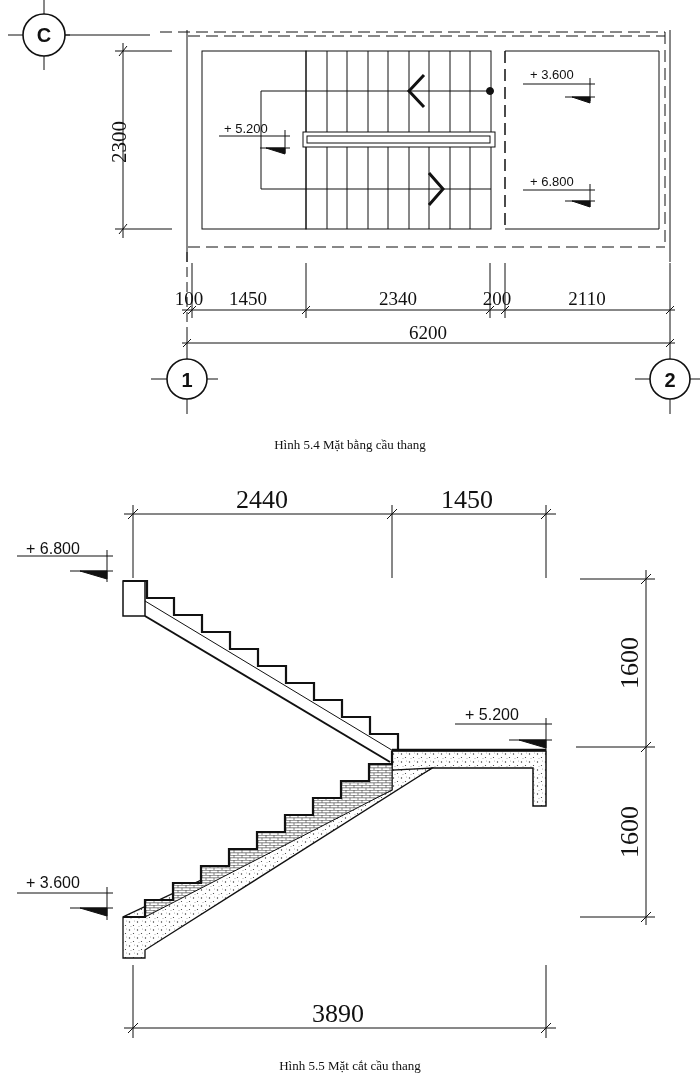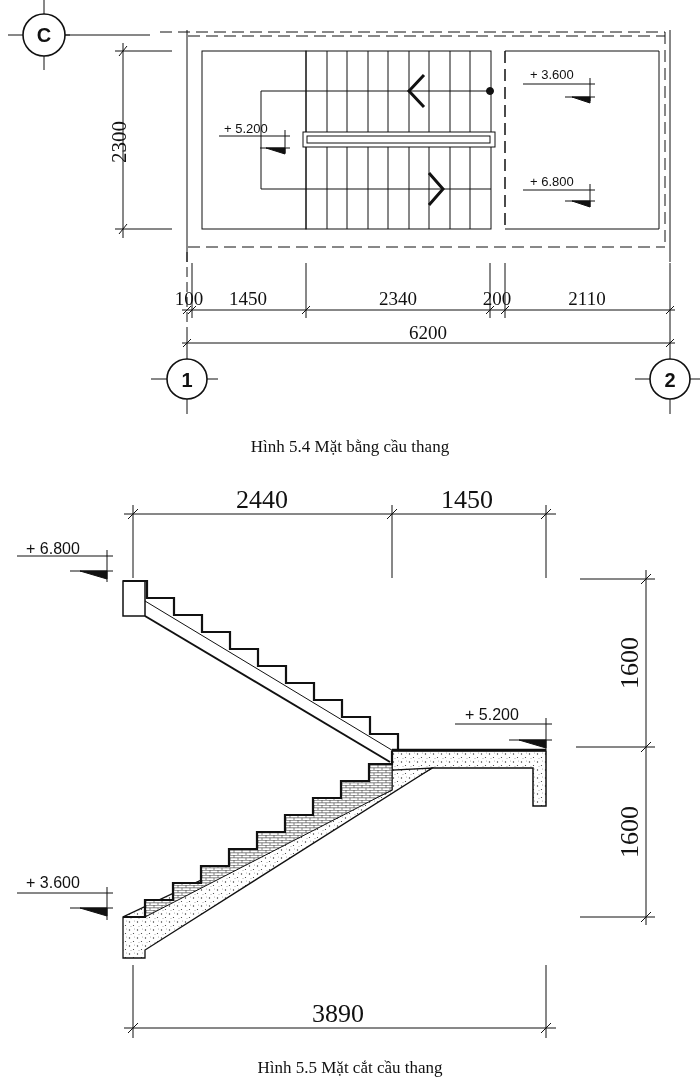--- a/index.html
+++ b/index.html
@@ -1,20 +1,20 @@
 <!DOCTYPE html>
 <html><head>
 <meta charset="utf-8">
 <style>
   html, body { margin: 0; padding: 0; background: #ffffff; }
   body { width: 700px; height: 1080px; position: relative; overflow: hidden;
          font-family: "Liberation Serif", serif; color: #111; }
   svg { position: absolute; left: 0; top: 0; }
   .caption { position: absolute; left: 0; width: 700px; text-align: center;
-             font-family: "Liberation Serif", serif; font-size: 17px; color: #111; }
+             font-family: "Liberation Serif", serif; font-size: 13px; color: #111; }
   #cap1 { top: 437px; }
   #cap2 { top: 1058px; }
   .dim { font-family: "Liberation Serif", serif; fill: #111; }
   .lvl { font-family: "Liberation Sans", sans-serif; fill: #111; }
   .grid { font-family: "Liberation Sans", sans-serif; font-weight: bold; fill: #111; }
 </style>
 </head>
 <body>
 
 <svg width="700" height="1080" viewBox="0 0 700 1080">

